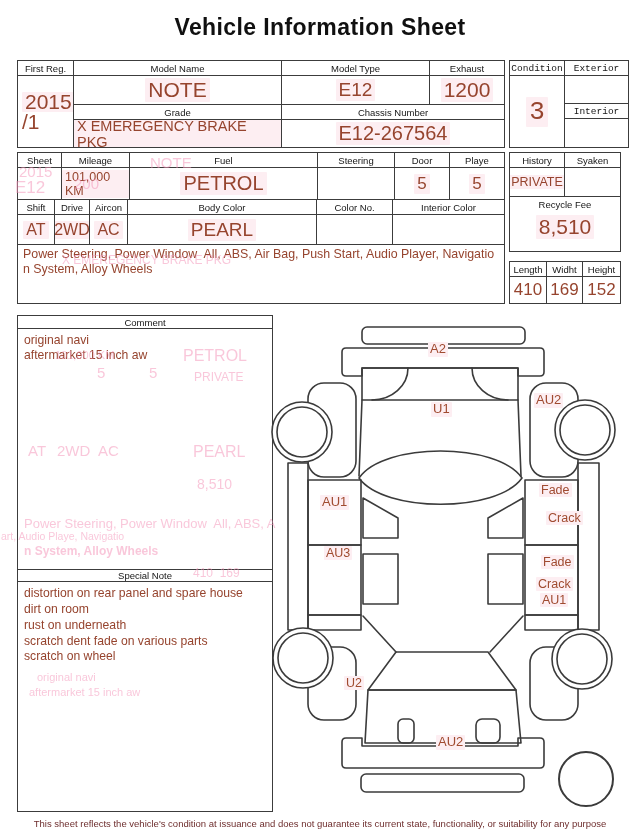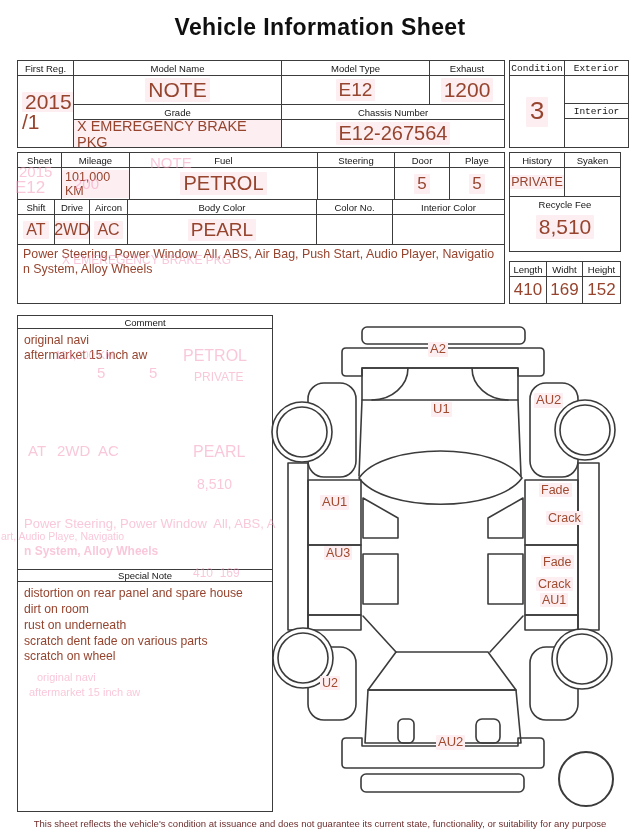--- a/index.html
+++ b/index.html
@@ -239,21 +239,21 @@
   <span class="dlabel fs13" style="left:160px;top:27px;">A2</span>
   <span class="dlabel fs13" style="left:163px;top:87px;">U1</span>
   <span class="dlabel fs13" style="left:266px;top:78px;">AU2</span>
   <span class="dlabel fs13" style="left:52px;top:180px;">AU1</span>
   <span class="dlabel fs12" style="left:271px;top:168px;">Fade</span>
   <span class="dlabel fs12" style="left:278px;top:196px;">Crack</span>
   <span class="dlabel fs12" style="left:56px;top:231px;">AU3</span>
   <span class="dlabel fs12" style="left:273px;top:240px;">Fade</span>
   <span class="dlabel fs12" style="left:268px;top:262px;">Crack</span>
   <span class="dlabel fs12" style="left:272px;top:278px;">AU1</span>
-  <span class="dlabel fs12" style="left:52px;top:361px;">U2</span>
+  <span class="dlabel fs12" style="left:76px;top:361px;">U2</span>
   <span class="dlabel fs13" style="left:168px;top:420px;">AU2</span>
 </div>
 
 <div class="ghost-layer">
   <span class="ghost" style="left:19px;top:163px;font-size:15px;">2015</span>
   <span class="ghost" style="left:15px;top:178px;font-size:17px;">E12</span>
   <span class="ghost" style="left:150px;top:154px;font-size:15px;">NOTE</span>
   <span class="ghost" style="left:74px;top:175px;font-size:15px;">200</span>
   <span class="ghost" style="left:62px;top:253px;font-size:12px;">X EMEREGENCY BRAKE PKG</span>
   <span class="ghost" style="left:55px;top:349px;font-size:11px;">101,000 KM</span>

